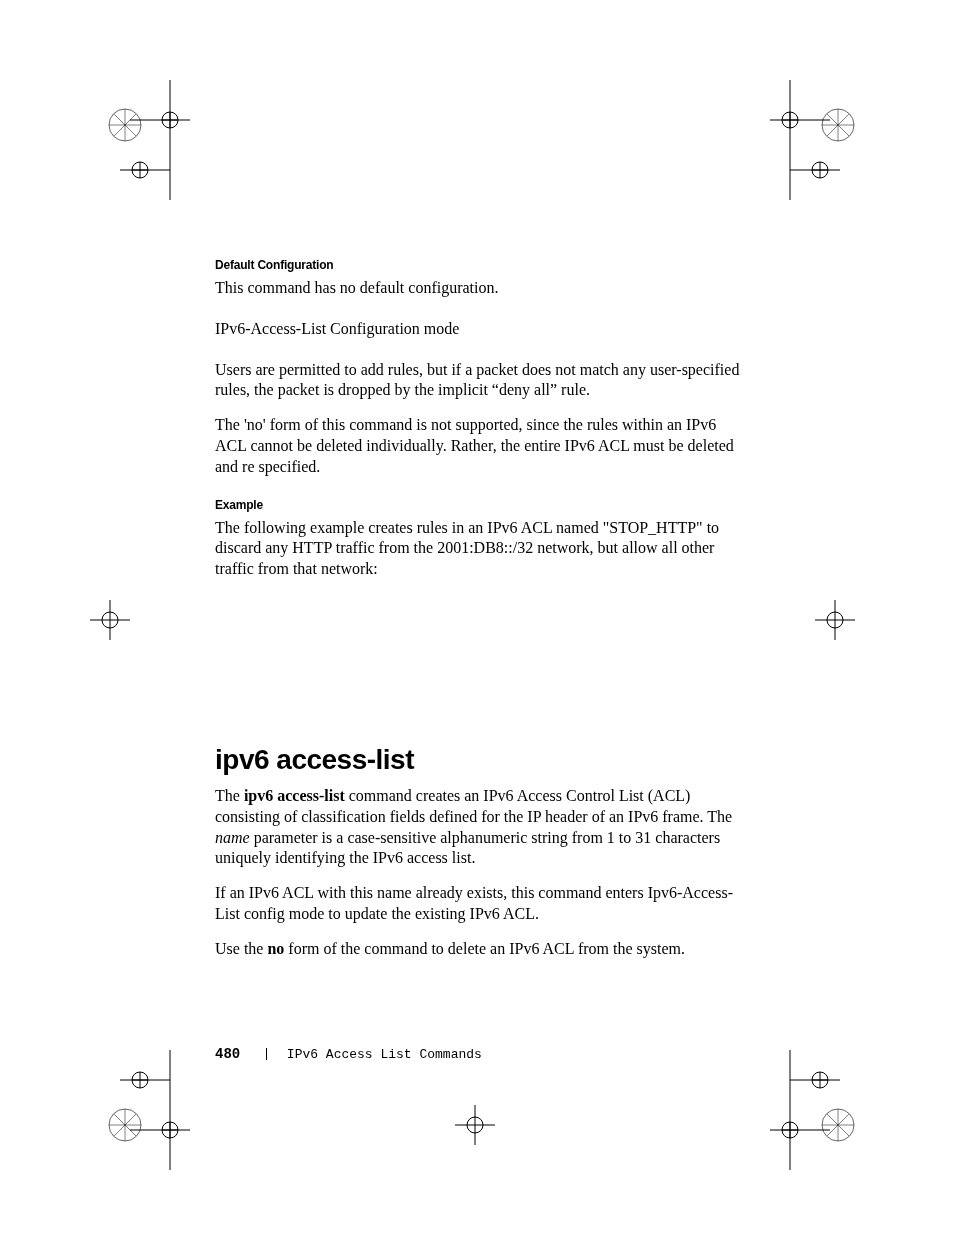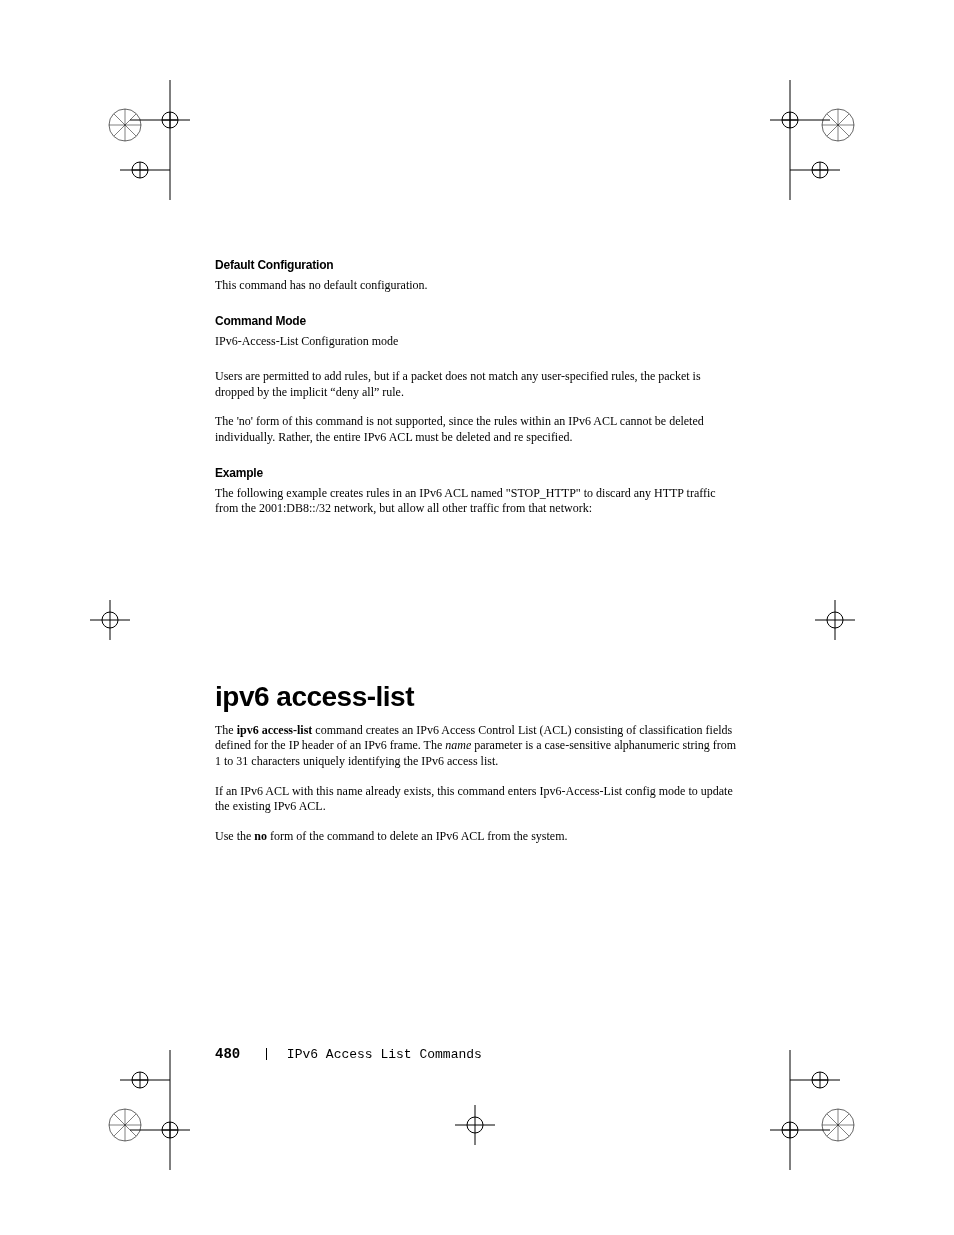--- a/index.html
+++ b/index.html
@@ -19,21 +19,21 @@
     width: 525px;
   }
   .heading {
     font-family: Arial, Helvetica, sans-serif;
     font-weight: bold;
     font-size: 12px;
     margin: 0 0 6px 0;
     letter-spacing: -0.2px;
   }
   .para {
-    font-size: 12px;
+    font-size: 16px;
     line-height: 1.30;
     margin: 0 0 14px 0;
   }
   .section-title {
     font-family: Arial, Helvetica, sans-serif;
     font-weight: bold;
     font-size: 28px;
     margin: 0 0 10px 0;
     letter-spacing: -0.5px;
   }
@@ -156,21 +156,20 @@
   <line x1="30" y1="30" x2="80" y2="30" stroke="#000"></line>
 </svg>
 
 <div class="page">
 
   <div class="heading">Default Configuration</div>
   <p class="para">This command has no default configuration.</p>
 
   <div style="height:6px"></div>
 
-  <div class="heading">Command Mode</div>
   <p class="para">IPv6-Access-List Configuration mode</p>
 
   <div style="height:6px"></div>
 
   <p class="para">Users are permitted to add rules, but if a packet does not match any user-specified rules, the packet is dropped by the implicit “deny all” rule.</p>
   <p class="para">The 'no' form of this command is not supported, since the rules within an IPv6 ACL cannot be deleted individually. Rather, the entire IPv6 ACL must be deleted and re specified.</p>
 
   <div style="height:6px"></div>
 
   <div class="heading">Example</div>

